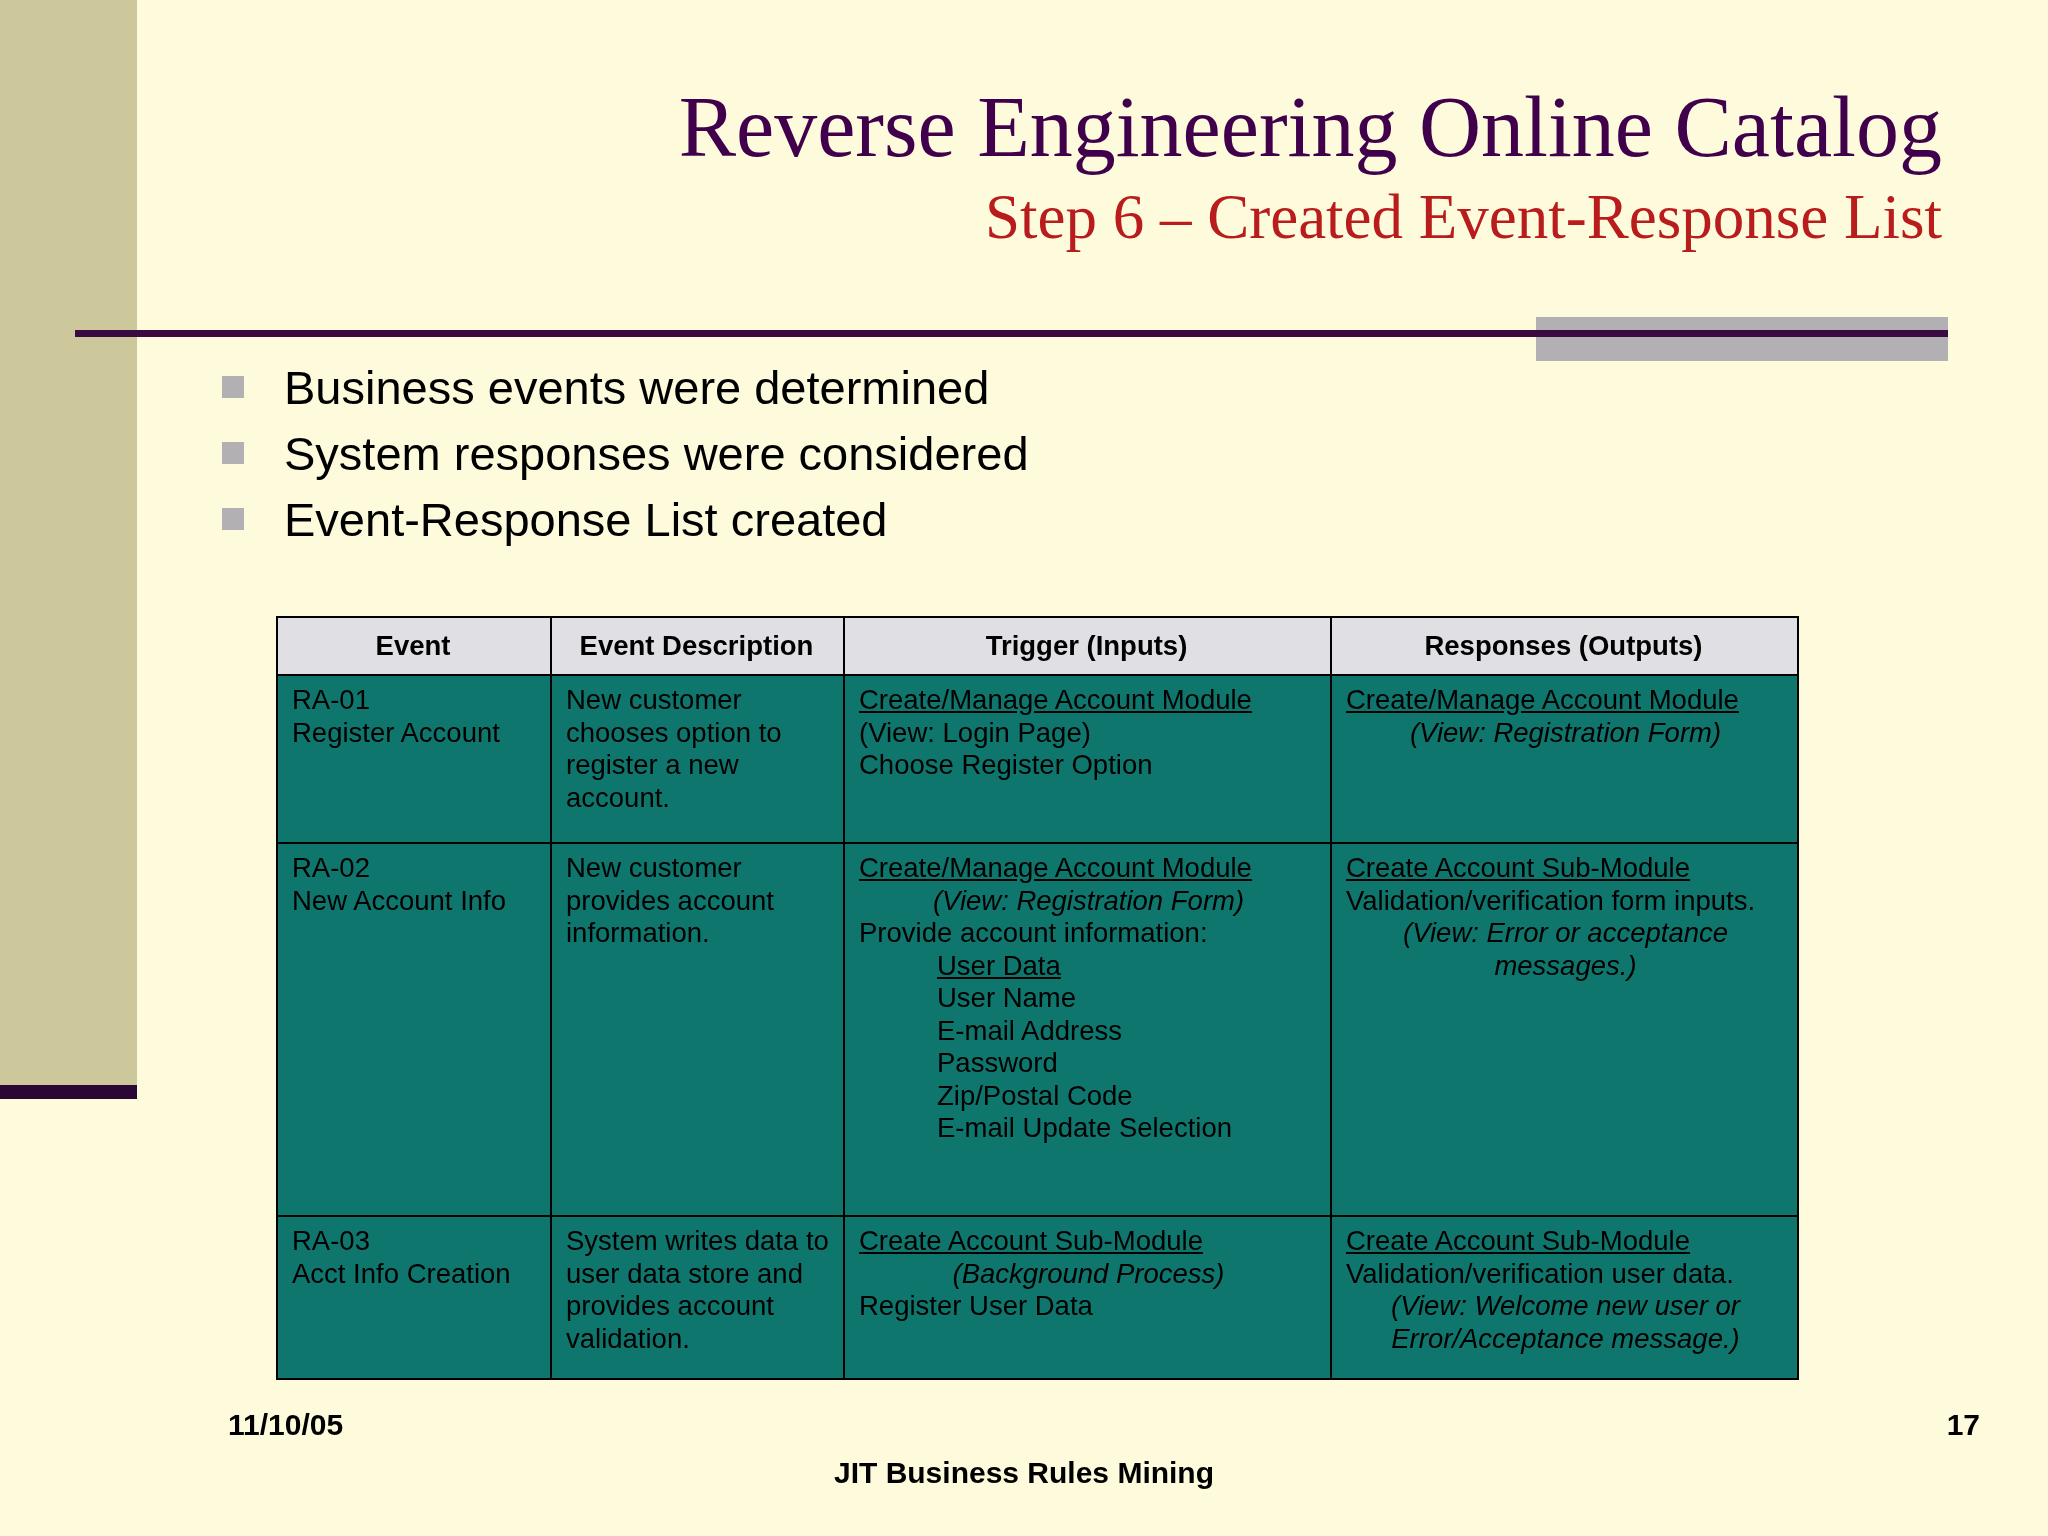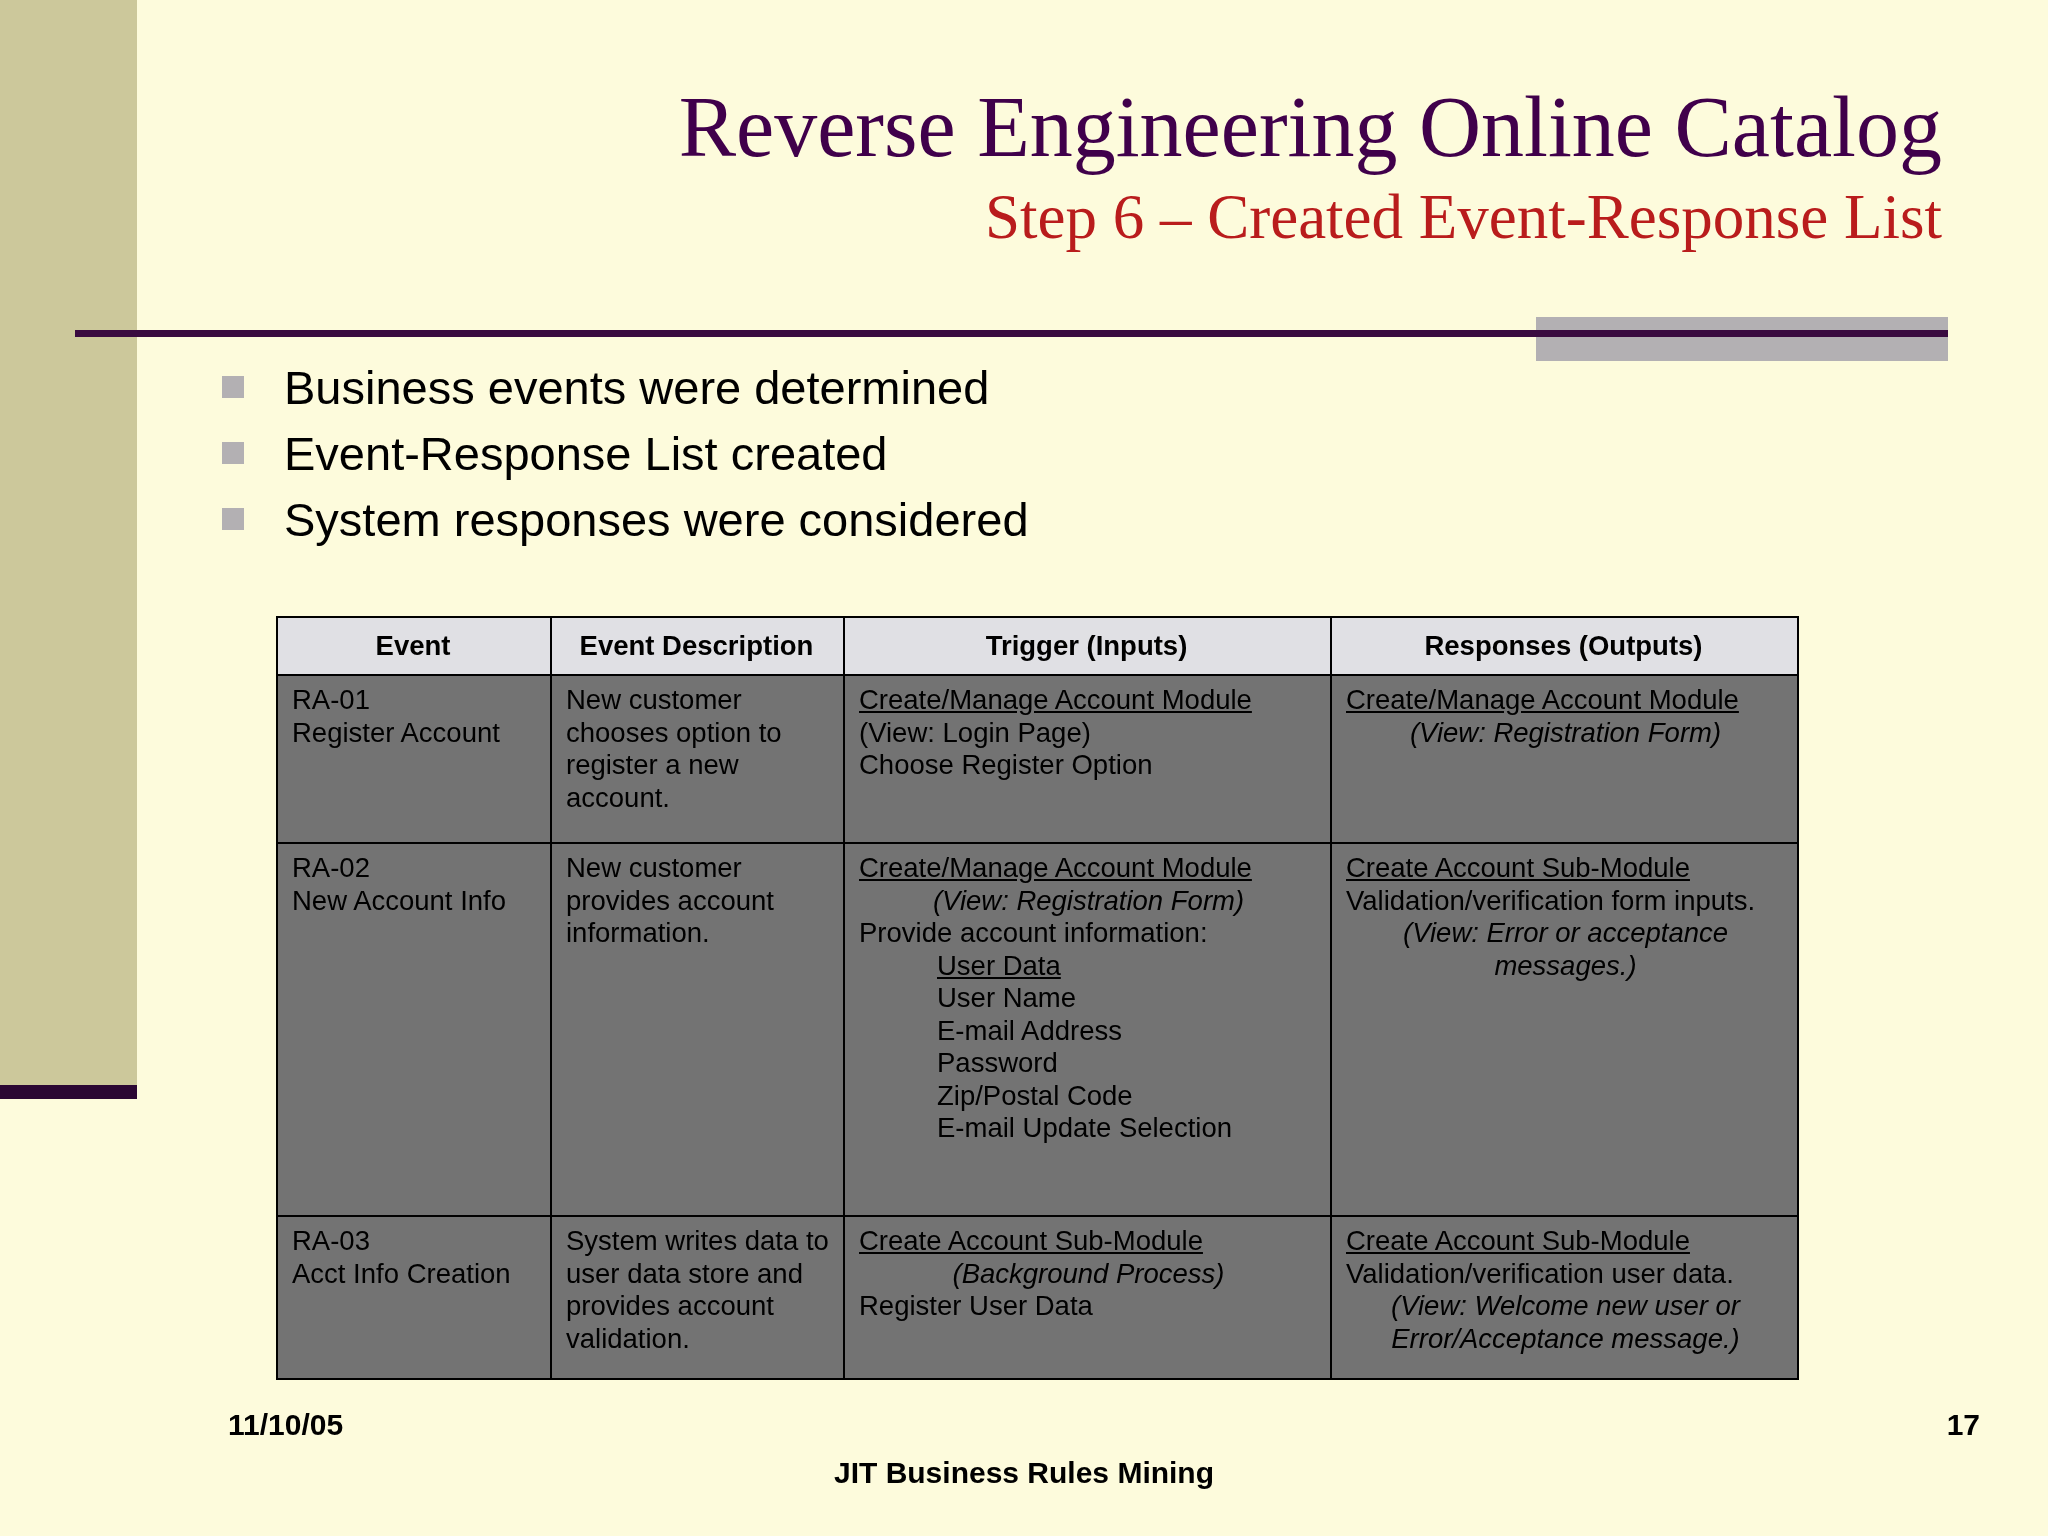--- a/index.html
+++ b/index.html
@@ -115,21 +115,21 @@
     table-layout: fixed;
   }
   .er-table th,
   .er-table td {
     border: 2px solid #000000;
     vertical-align: top;
     padding: 8px 12px 8px 14px;
     font-size: 27.5px;
     line-height: 1.18;
     color: #000000;
-    background: #737373;
+    background: #0f766e;
   }
   .er-table th {
     background: #E0E0E4;
     font-weight: bold;
     font-size: 27.5px;
     padding: 12px 6px 12px 4px;
     vertical-align: middle;
   }
   .col-event      { width: 274px; }
   .col-desc       { width: 293px; }
@@ -191,25 +191,25 @@
     <div class="slide-subtitle">Step 6 – Created Event-Response List</div>
   </div>
 
   <div class="bullets">
     <div class="bullet-row">
       <span class="bullet-marker"></span>
       <span class="bullet-text">Business events were determined</span>
     </div>
     <div class="bullet-row">
       <span class="bullet-marker"></span>
-      <span class="bullet-text">Event-Response List created</span>
+      <span class="bullet-text">System responses were considered</span>
     </div>
     <div class="bullet-row">
       <span class="bullet-marker"></span>
-      <span class="bullet-text">System responses were considered</span>
+      <span class="bullet-text">Event-Response List created</span>
     </div>
   </div>
 
   <table class="er-table">
     <colgroup>
       <col class="col-event">
       <col class="col-desc">
       <col class="col-trigger">
       <col class="col-response">
     </colgroup>

